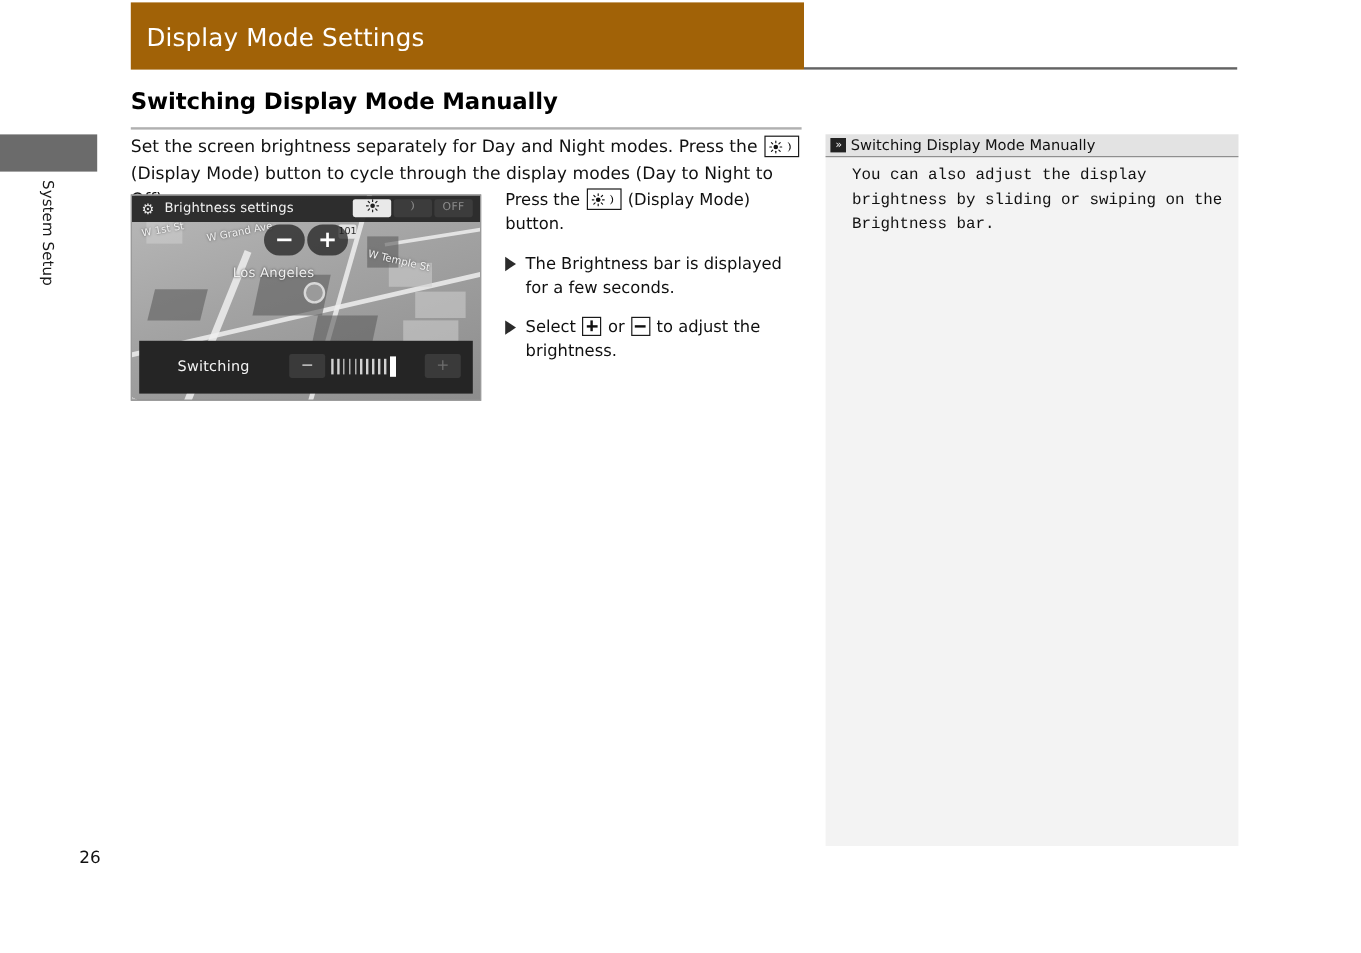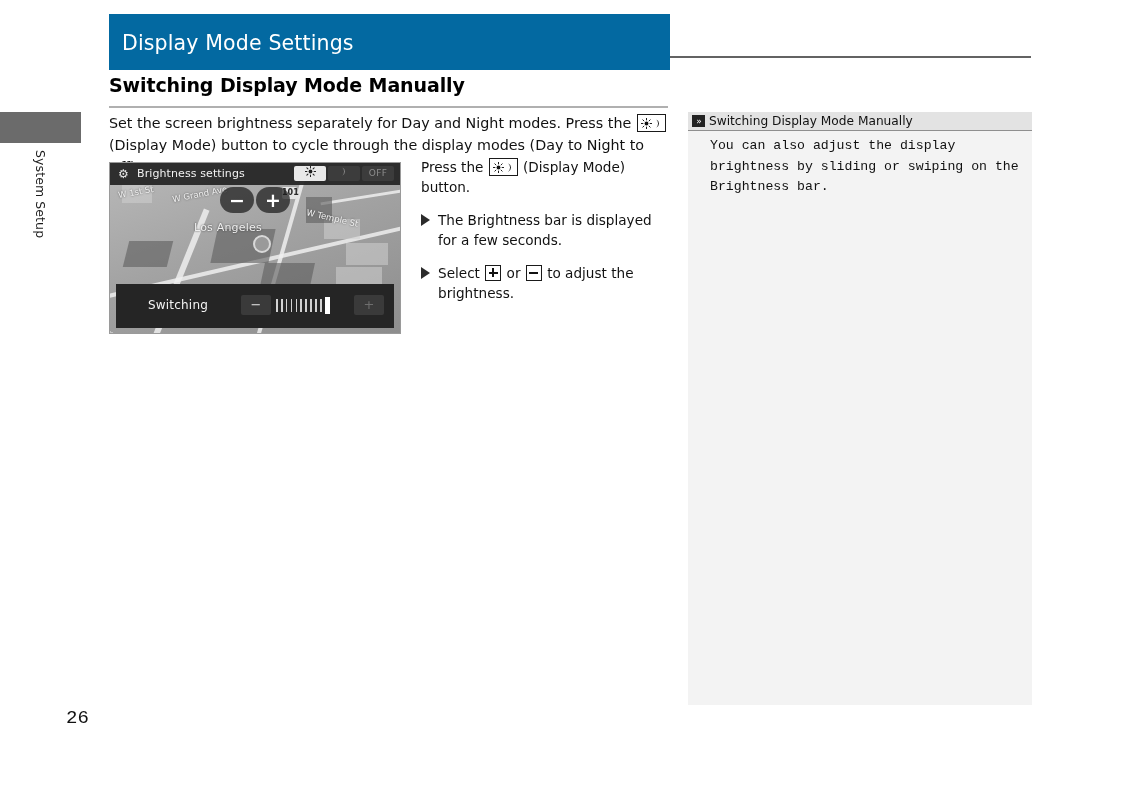--- a/index.html
+++ b/index.html
@@ -35,24 +35,24 @@
     color: #1a1a1a;
     transform: rotate(90deg);
     transform-origin: 0 0;
     white-space: nowrap;
   }
 
   
   #page-header {
     position: absolute;
     left: 109px;
-    top: 14px;
+    top: 2px;
     width: 561px;
     height: 56px;
-    background: #0369a1;
+    background: #a16207;
   }
   #page-header-title {
     position: absolute;
     left: 13px;
     top: 17px;
     font-size: 20.5px;
     color: #ffffff;
     letter-spacing: .15px;
   }
   #header-rule {
@@ -270,21 +270,21 @@
     left: 172px;
     top: 24px;
     width: 15px;
     height: 12px;
     background: #e4e4e4;
     border-radius: 2px;
     color: #2a2a2a;
     font-size: 8px;
     line-height: 12px;
     text-align: center;
-    font-weight: bold;
+    font-weight: normal;
   }
   #nav-brightbar {
     position: absolute;
     left: 6px;
     bottom: 5px;
     right: 6px;
     height: 44px;
     background: #252525;
   }
   #nav-brightbar-label {
@@ -418,23 +418,22 @@
     height: 14px;
     background: #111;
   }
   #note-ref-icon svg { display: block; }
 
   
   #page-number {
     position: absolute;
     left: 66px;
     top: 707px;
-    font-size: 19px;
+    font-size: 14px;
     color: #111;
-    font-family: Liberation Mono, monospace;
   }
 </style>
 </head>
 <body>
 
 <div id="side-tab"></div>
 <div id="side-tab-label">System Setup</div>
 
 <div id="page-header">
   <div id="page-header-title">Display Mode Settings</div>

